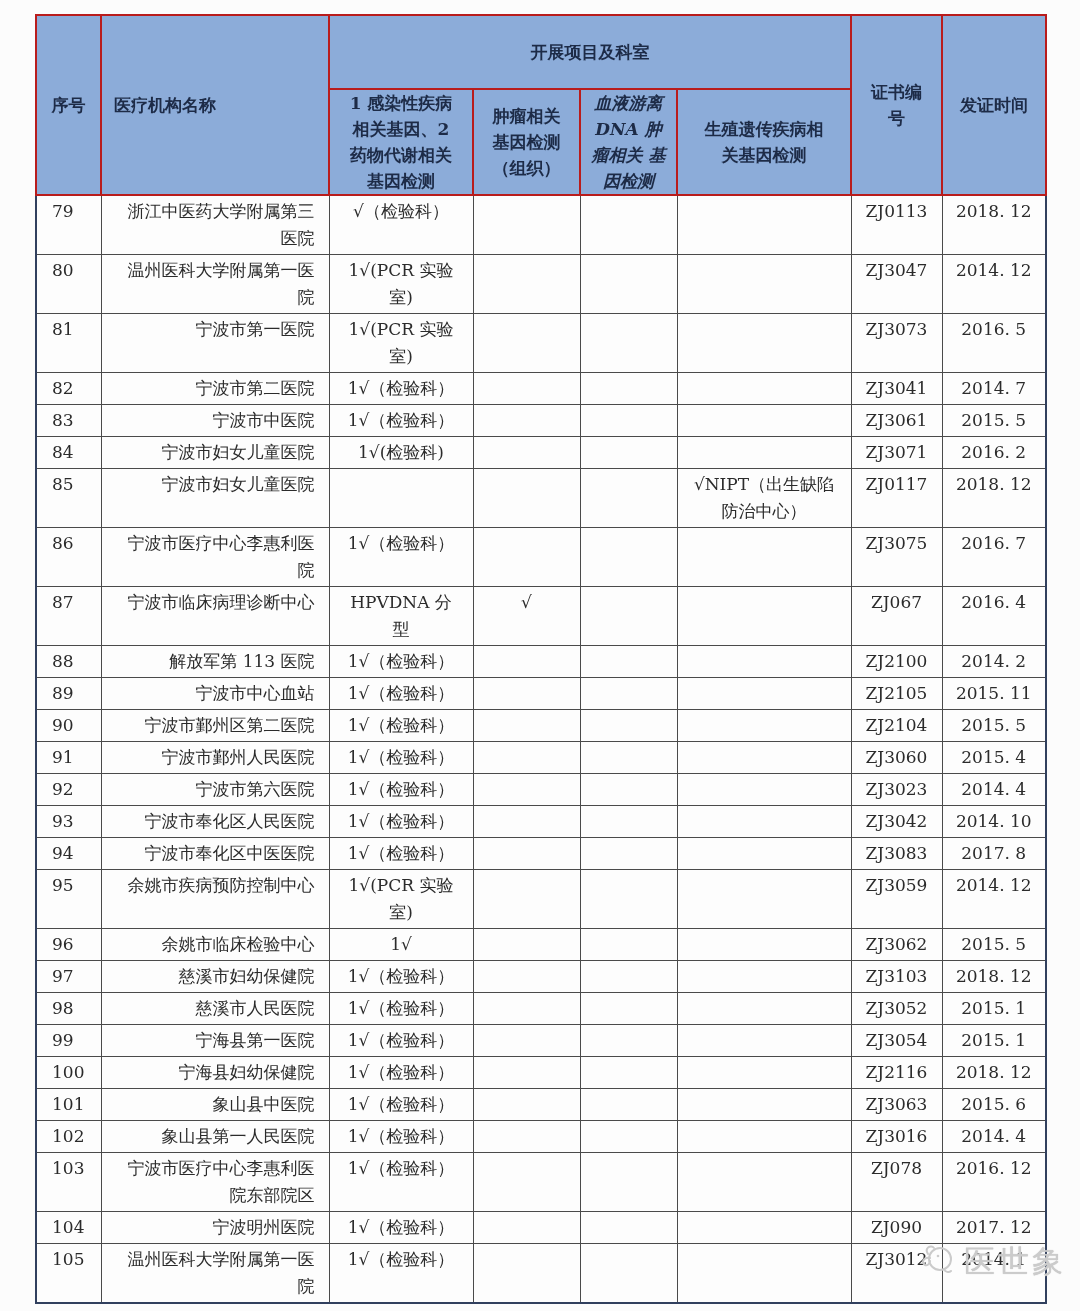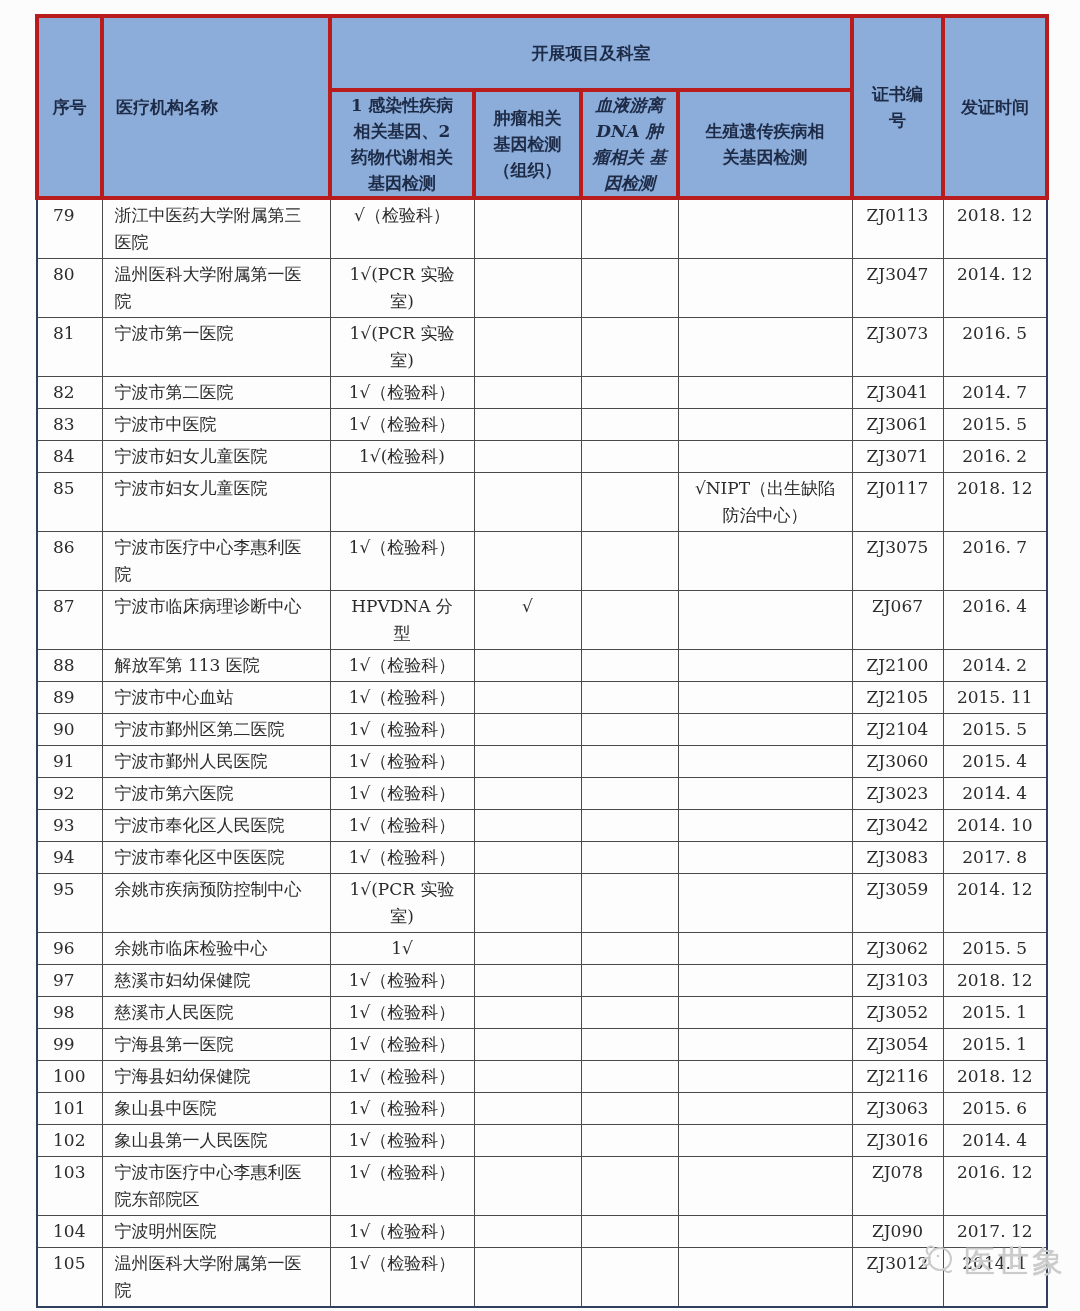--- a/index.html
+++ b/index.html
@@ -29,21 +29,21 @@
   col.w-c1   { width: 144px; }
   col.w-c2   { width: 107px; }
   col.w-c3   { width: 97px; }
   col.w-c4   { width: 174px; }
   col.w-cert { width: 91px; }
   col.w-date { width: 104px; }
 
   thead th {
     background: #8cacd9;
     color: #1d2b47;
-    border: 4px solid #b91c1c;
+    border: 2px solid #b91c1c;
     font-size: 17px;
     font-weight: bold;
     line-height: 26px;
     vertical-align: middle;
     text-align: center;
     padding: 0 4px;
   }
   thead tr.group-row { height: 74px; }
   thead tr.sub-row   { height: 94px; }
   th.h-name { text-align: left; padding-left: 12px; }
@@ -60,21 +60,21 @@
     border: 1px solid #4a4a4a;
     font-size: 17px;
     line-height: 27px;
     vertical-align: top;
     text-align: center;
     padding: 2px 4px;
     overflow: hidden;
   }
   tbody tr { height: 29px; }
   td.col-no   { text-align: left; padding-left: 15px; }
-  td.col-name { text-align: left; padding: 2px 14px 2px 12px; }
+  td.col-name { text-align: right; padding: 2px 14px 2px 12px; }
   td.col-c1   { padding: 2px 13px; }
   td.col-c2   { padding: 2px 12px; }
   td.col-c3   { padding: 2px 6px; }
   td.col-c4   { padding: 2px 8px; }
 
   .watermark {
     position: absolute;
     left: 918px;
     top: 1240px;
     display: flex;

